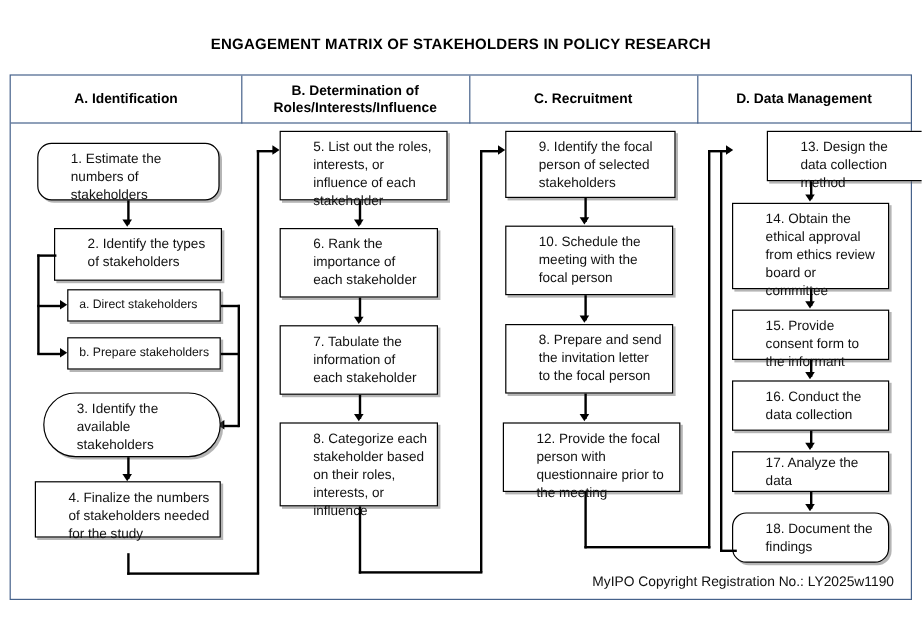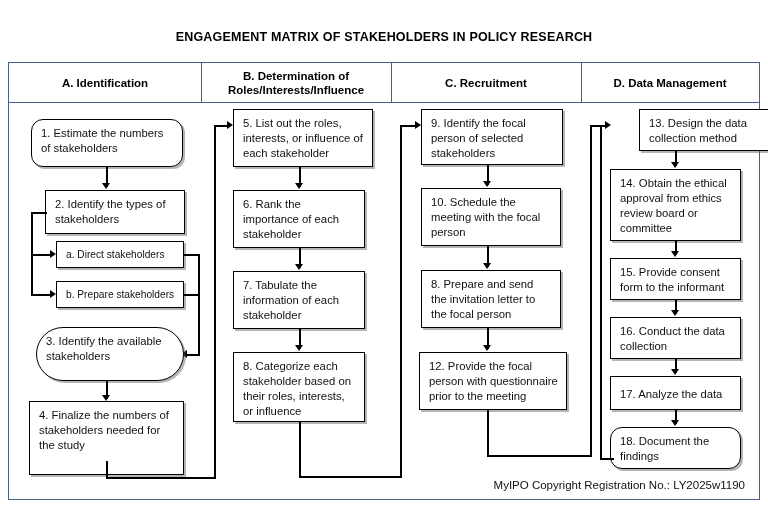--- a/index.html
+++ b/index.html
@@ -75,21 +75,21 @@
 
   
   .fbox {
     position: absolute;
     box-sizing: border-box;
     background: #ffffff;
     border: 1.6px solid #000000;
     box-shadow: 2px 2px 0 0 rgba(90,90,90,0.45);
     font-size: 11.3px;
     line-height: 1.32;
-    padding: 6px 8px 4px 9px;
+    padding: 6px 8px 4px 27px;
     color: #111;
   }
   .fbox.rounded {
     border-radius: 12px;
   }
   .fbox.small {
     font-size: 10.2px;
     padding: 4px 6px 4px 9px;
     display: flex;
     align-items: center;
@@ -191,21 +191,21 @@
   <div class="ln h" style="left:175px; top:231px; width:16px;"></div>
   <div class="ln v" style="left:189px; top:191px; height:102px;"></div>
   <div class="ln h" style="left:176px; top:291px; width:14px;"></div>
   <div class="arrow-left" style="left:172px; top:287px;"></div>
 
   <div class="fbox" style="left:27px; top:264px; width:148px; height:54px;border-radius:27px;">3. Identify the available stakeholders</div>
 
   <div class="ln v" style="left:97px; top:318px; height:18px;"></div>
   <div class="arrow-down" style="left:93.2px; top:332px;"></div>
 
-  <div class="fbox" style="left:20px; top:338px; width:155px; height:74px;">4. Finalize the numbers of stakeholders needed for the study</div>
+  <div class="fbox" style="left:20px; top:338px; width:155px; height:47px;">4. Finalize the numbers of stakeholders needed for the study</div>
 
   <div class="ln v" style="left:97px; top:398px; height:18px;"></div>
   <div class="ln h" style="left:97px; top:414px; width:110px;"></div>
   <div class="ln v" style="left:205px; top:62px; height:353px;"></div>
   <div class="ln h" style="left:205px; top:62px; width:16px;"></div>
   <div class="arrow-right" style="left:218px; top:58px;"></div>
 
   <div class="fbox" style="left:224px; top:46px; width:140px; height:58px;">5. List out the roles, interests, or influence of each stakeholder</div>
 
   <div class="ln v" style="left:290px; top:104px; height:20px;"></div>

